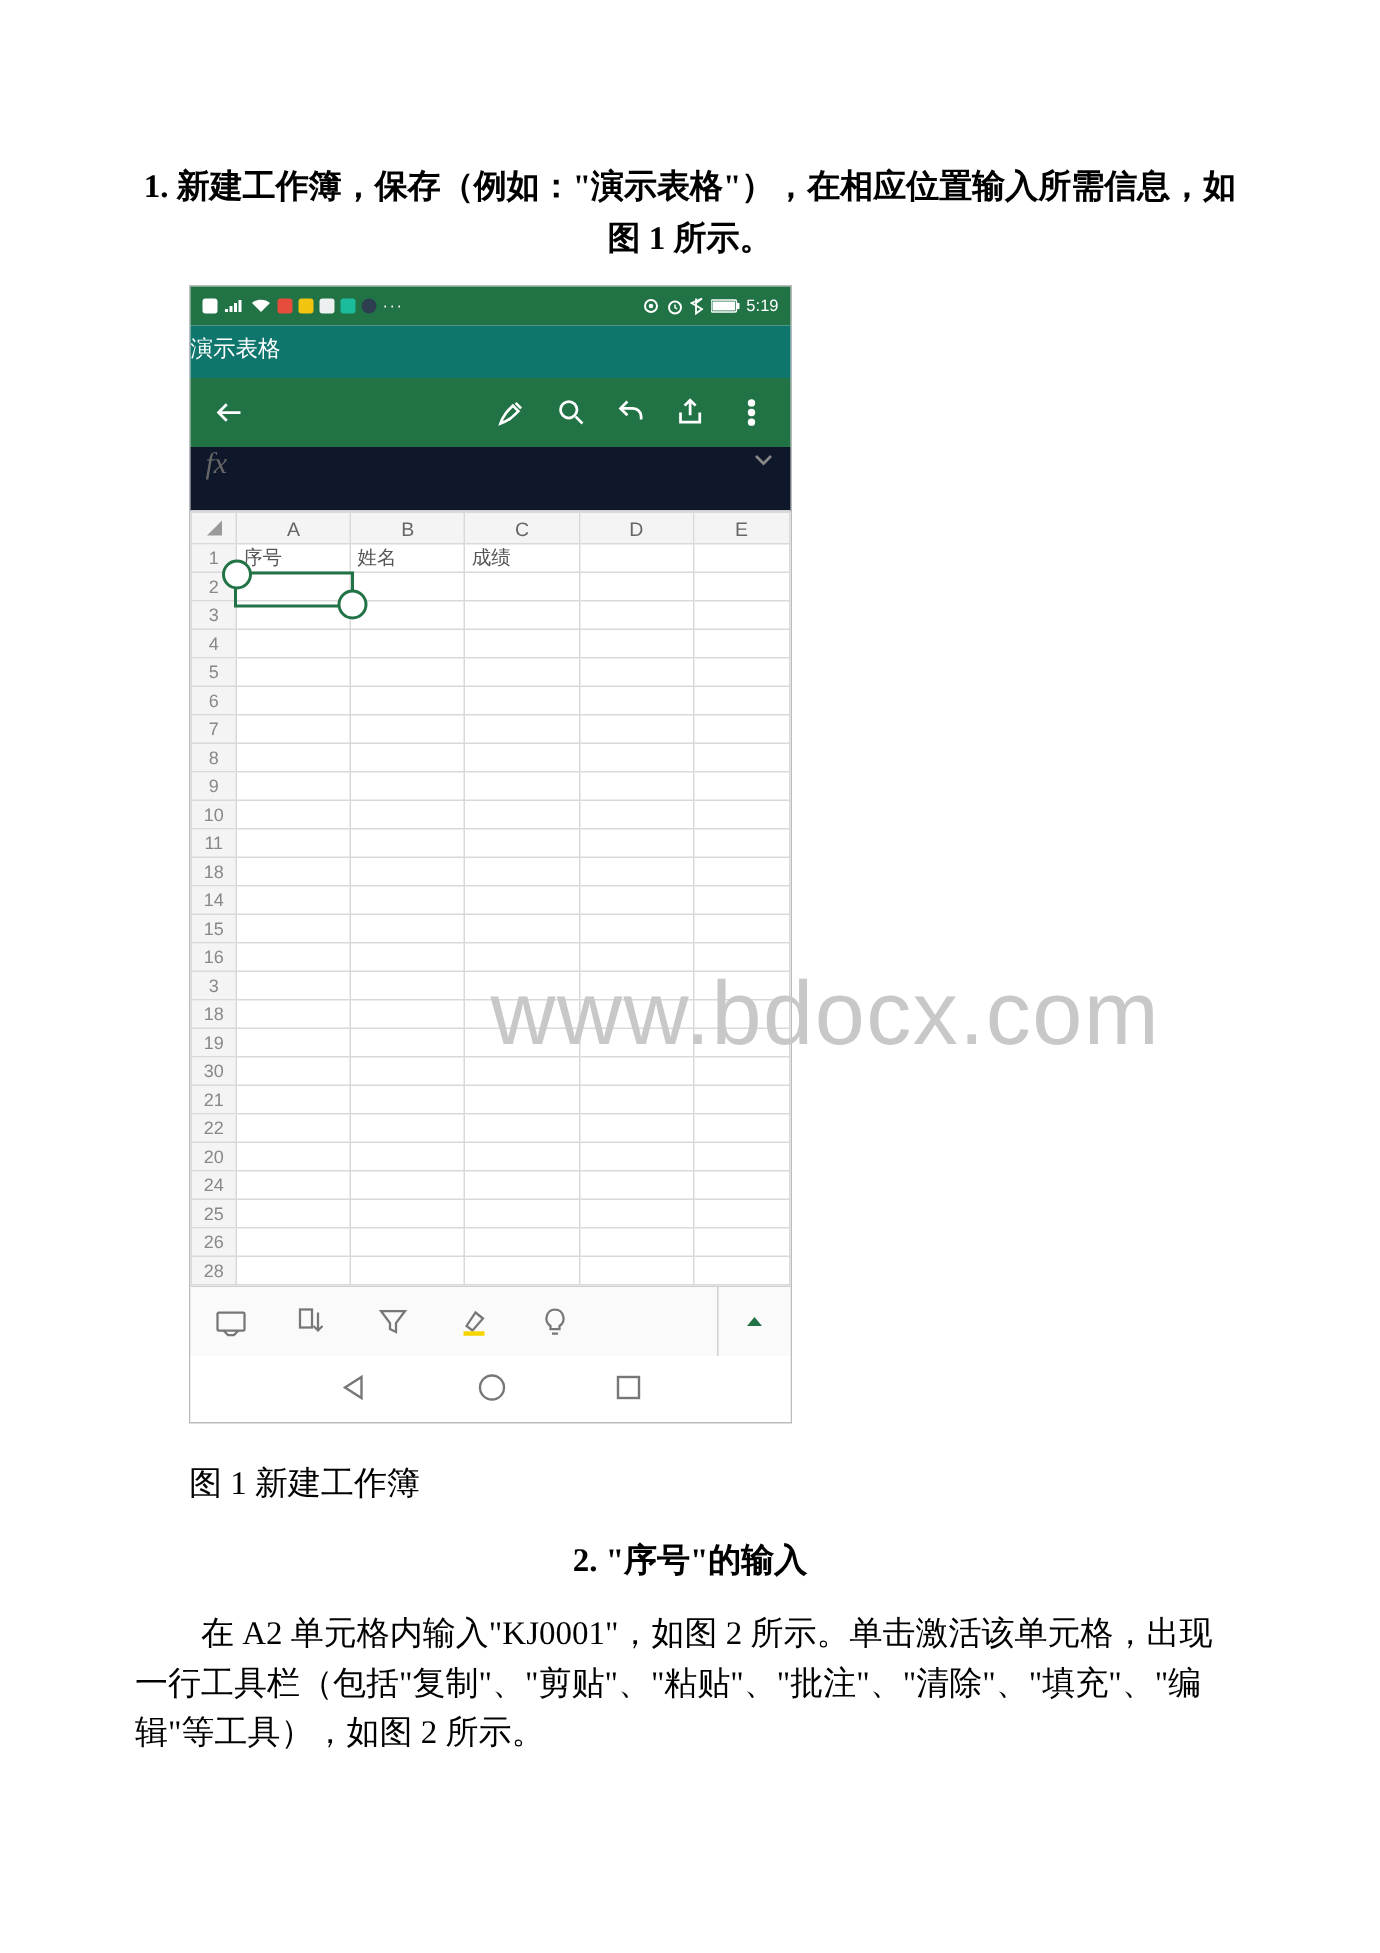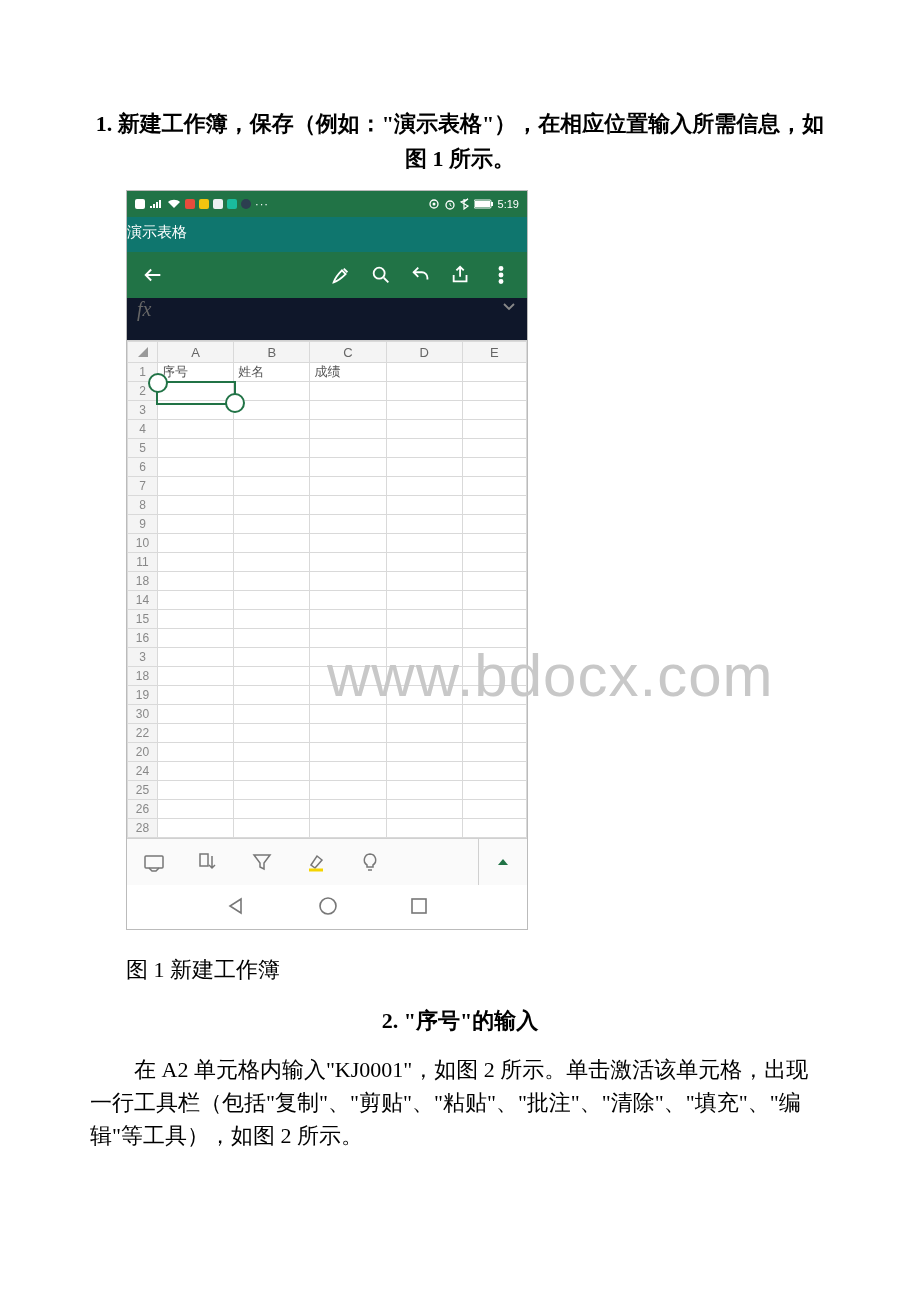--- a/index.html
+++ b/index.html
@@ -470,20 +470,28 @@
             </tr>
             <tr>
               <th class="rowhdr">30</th>
               <td></td>
               <td></td>
               <td></td>
               <td></td>
               <td></td>
             </tr>
             <tr>
+              <th class="rowhdr">21</th>
+              <td></td>
+              <td></td>
+              <td></td>
+              <td></td>
+              <td></td>
+            </tr>
+            <tr>
               <th class="rowhdr">22</th>
               <td></td>
               <td></td>
               <td></td>
               <td></td>
               <td></td>
             </tr>
             <tr>
               <th class="rowhdr">20</th>
               <td></td>

